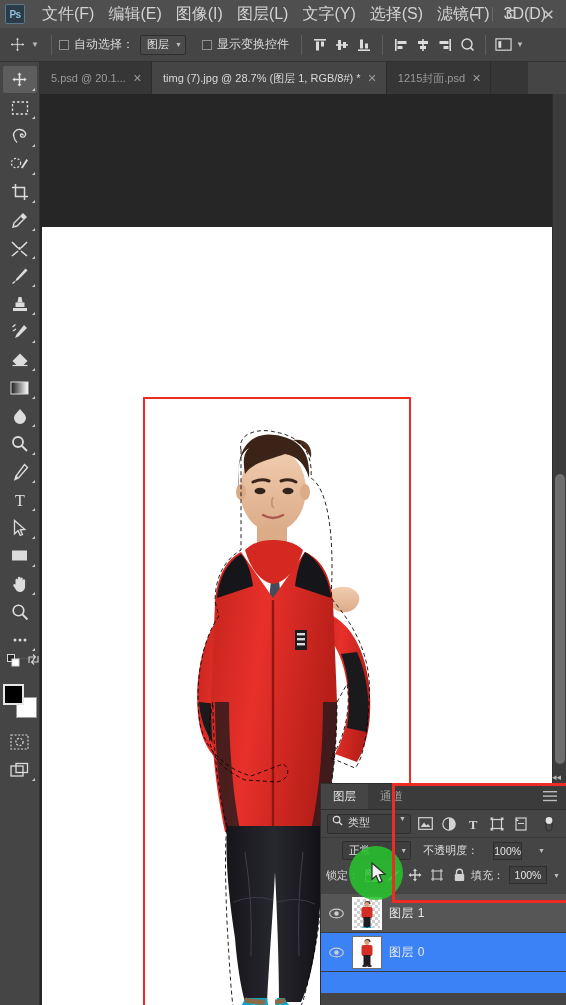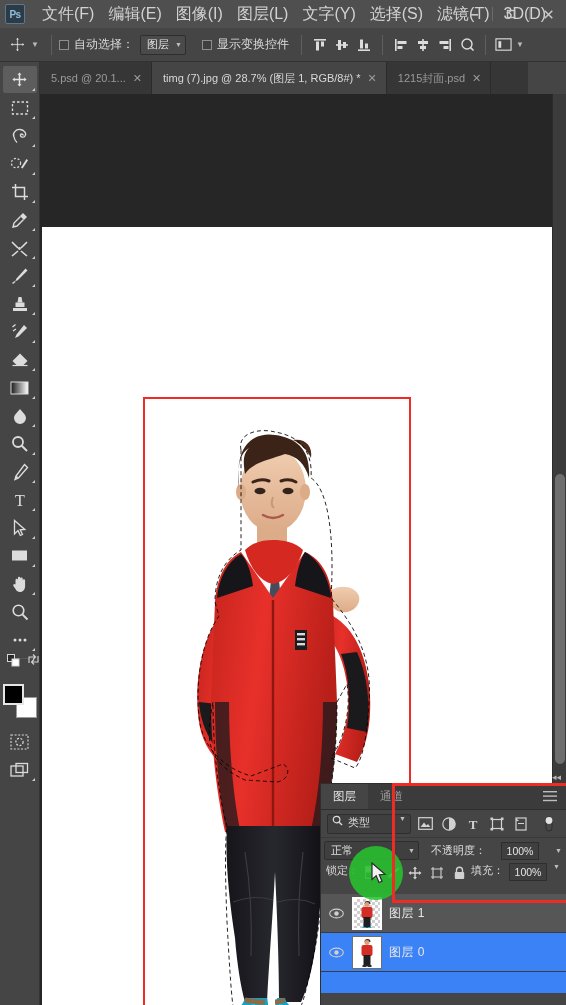--- a/index.html
+++ b/index.html
@@ -151,35 +151,35 @@
   #kind-box{
     width:84px; height:20px; background:#3f3f3f; border:1px solid #2e2e2e; border-radius:2px;
     display:flex; align-items:flex-start; gap:5px; padding:0 4px;
     font-size:11px; color:#dcdcdc;
   }
   .filt-ico{ width:20px; height:20px; display:flex; align-items:center; justify-content:center; color:#d2d2d2; }
   #filter-toggle{
     margin-left:auto; width:22px; height:20px; display:flex; align-items:center; justify-content:center;
   }
   #lp-blend{
-    height:25px; display:flex; align-items:center; padding:0 3px; gap:12px;
+    height:25px; display:flex; align-items:center; padding:0 21px; gap:12px;
   }
   #blend-box{
     width:95px; height:19px; background:#3f3f3f; border:1px solid #2e2e2e; border-radius:2px;
     display:flex; align-items:center; justify-content:space-between; padding:0 3px 0 6px;
     font-size:11px; color:#e0e0e0;
   }
   .lp-num-label{ font-size:11px; color:#dcdcdc; margin-left:0; white-space:nowrap; }
   .lp-num-box{
     width:38px; height:18px; background:#3f3f3f; border:1px solid #2e2e2e;
     font-size:10.5px; color:#e3e3e3; display:flex; align-items:center; justify-content:center;
     margin-left:3px;
   }
   #lp-lock{
-    height:24px; display:flex; align-items:flex-start; padding:0 5px; gap:2px;
+    height:24px; display:flex; align-items:center; padding:0 5px; gap:2px;
   }
   .lock-ico{ width:20px; height:19px; display:flex; align-items:center; justify-content:center; color:#d2d2d2; }
   #lp-rows{ position:absolute; left:0; top:110px; width:268px; bottom:12px; background:#3b82f6; }
   .layer-row{
     height:39px; display:flex; align-items:center; padding-left:6px; gap:7px;
     border-bottom:1px solid #3c3c3c;
   }
   .layer-row.selected{ background:#565656; }
   .eye{ width:18px; display:flex; align-items:center; justify-content:center; color:#cfcfcf; }
   .thumb{

